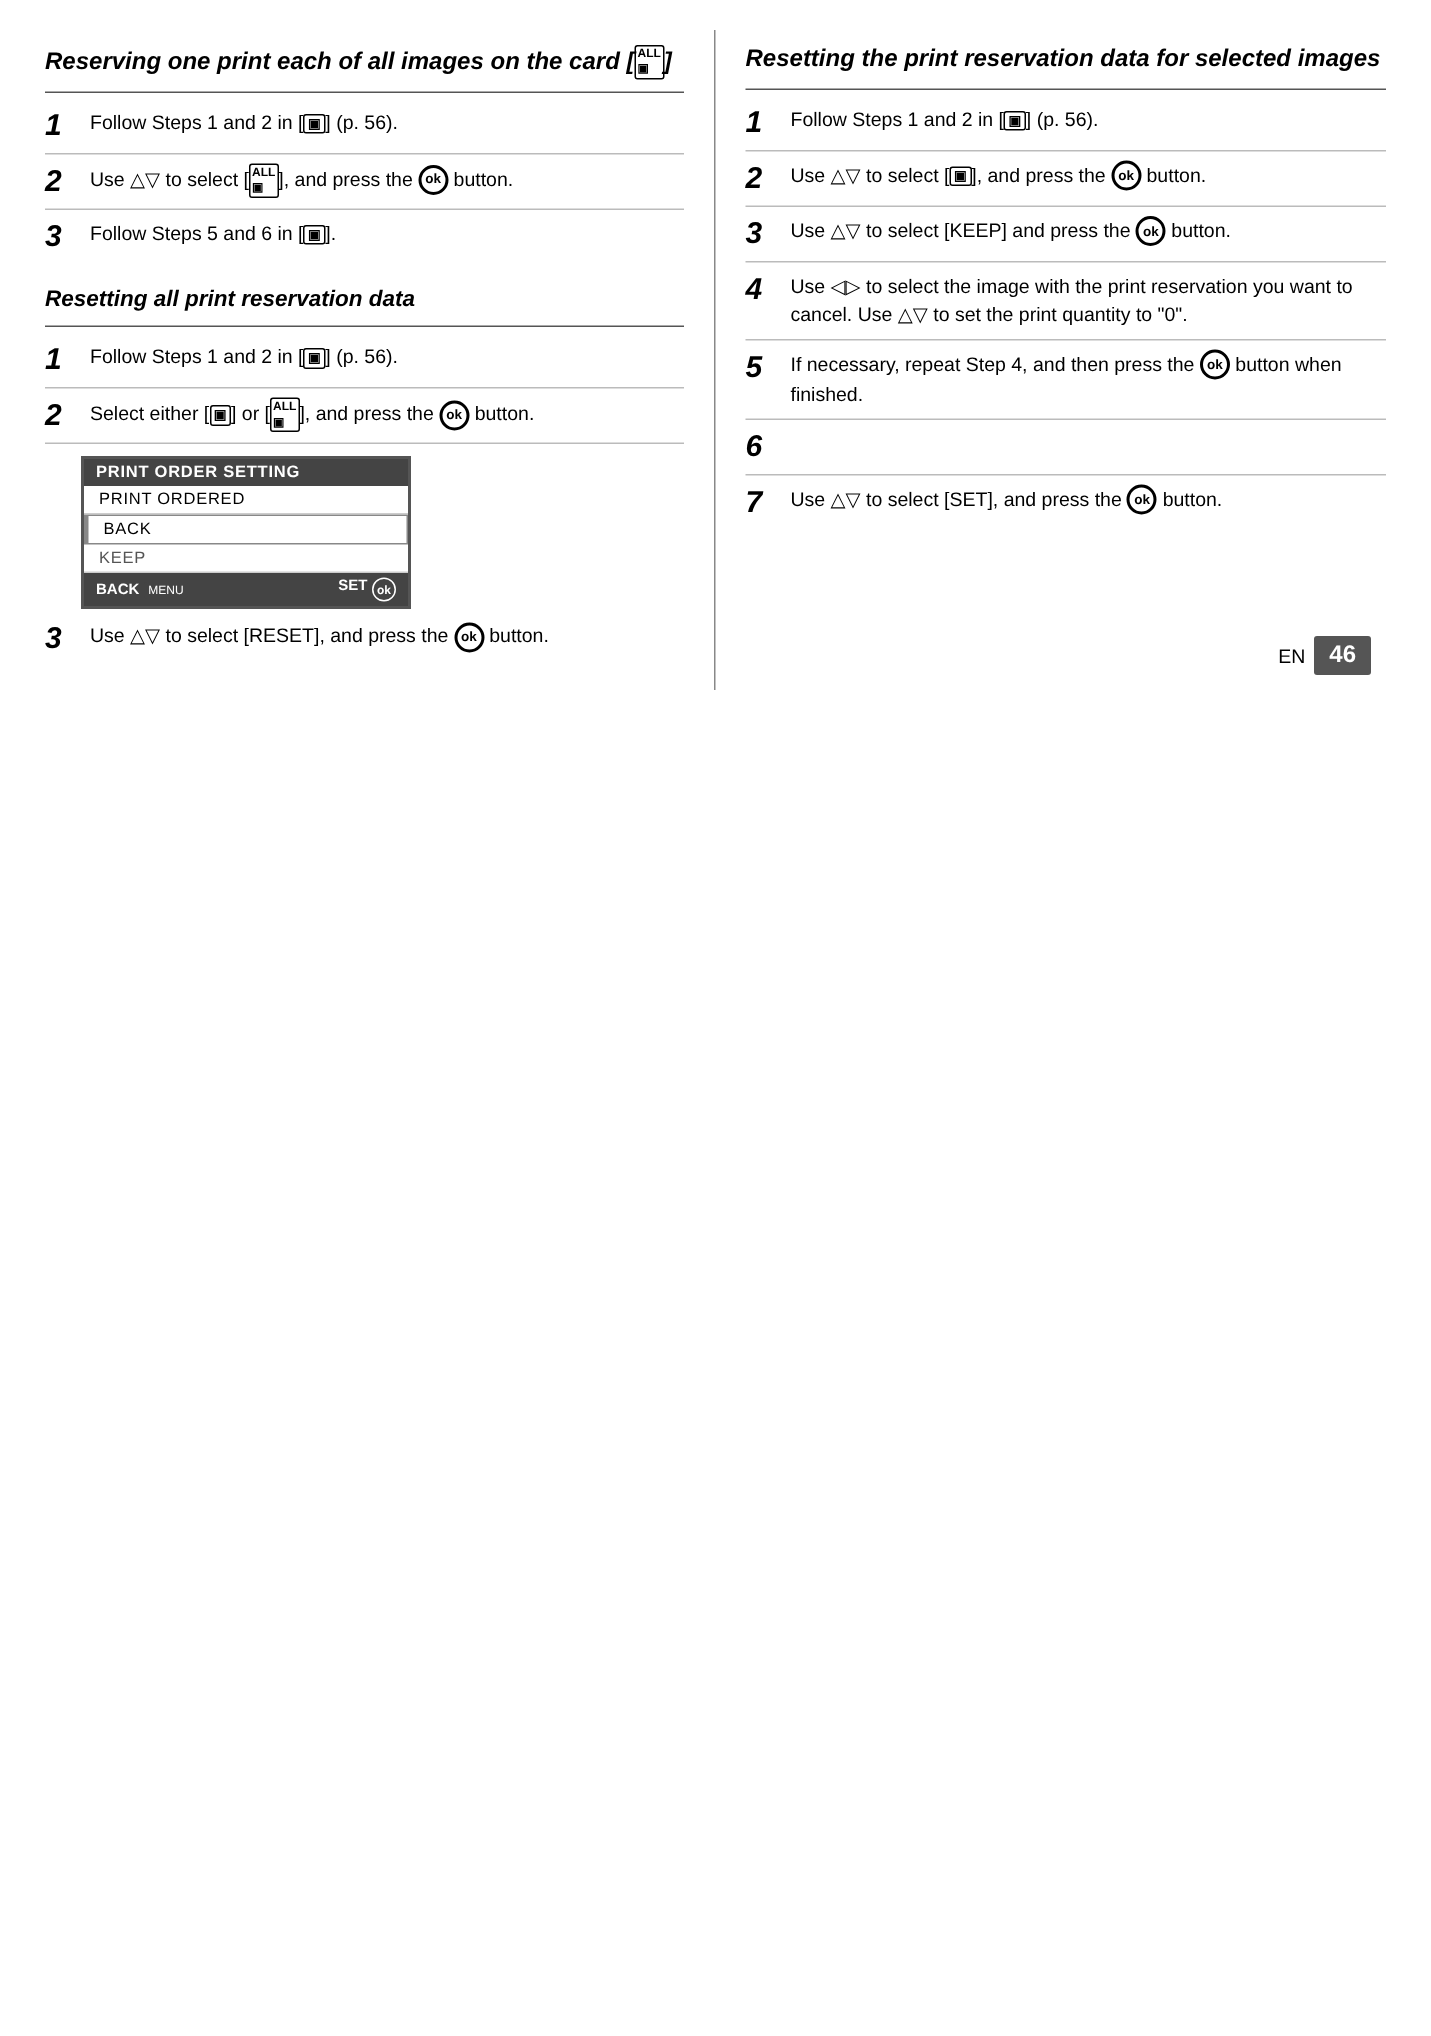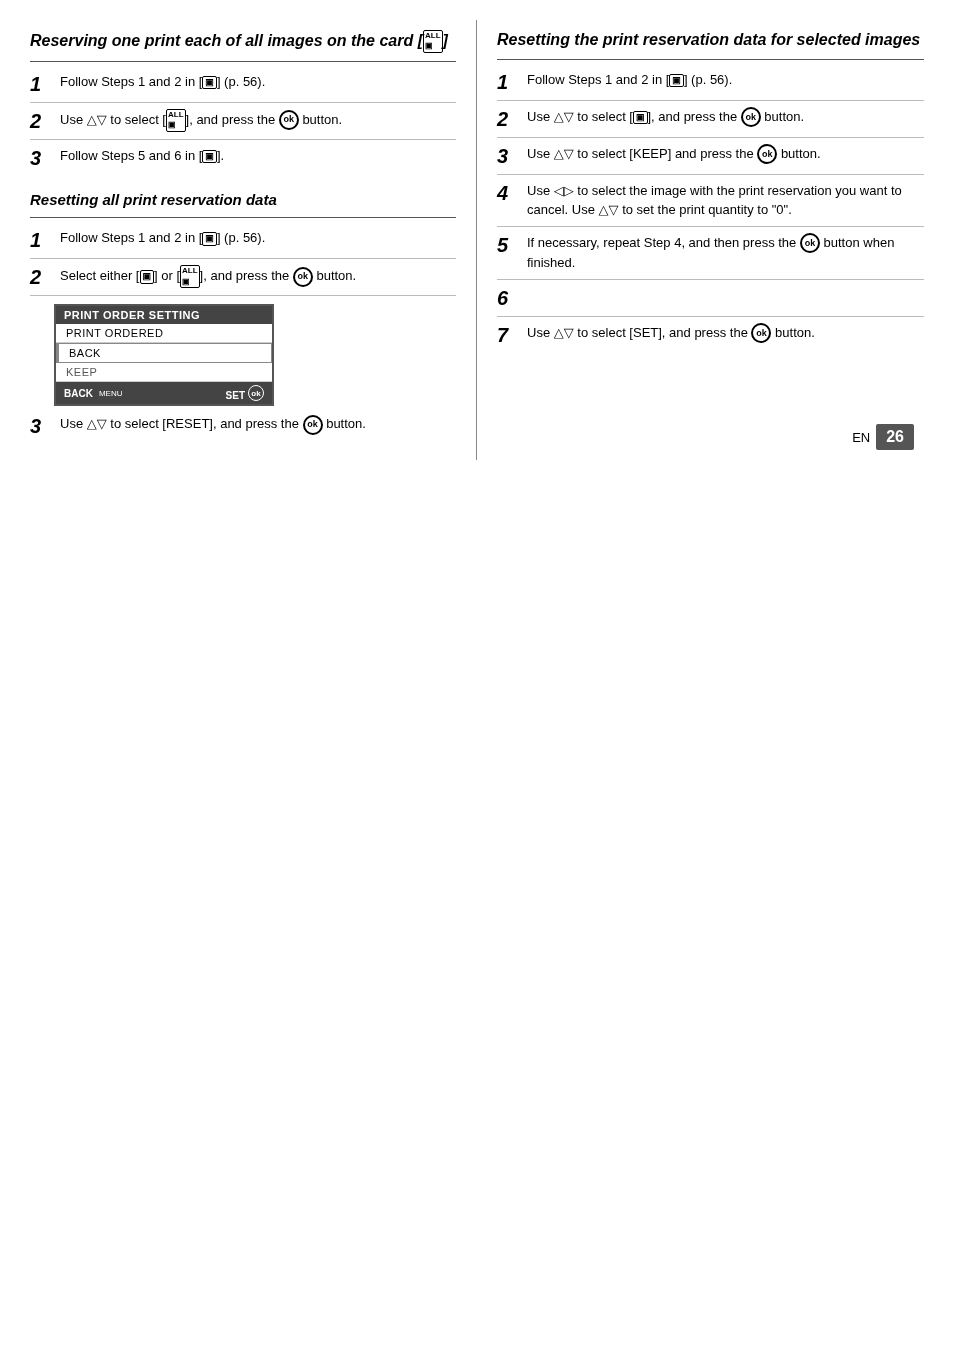--- a/index.html
+++ b/index.html
@@ -182,21 +182,21 @@
       display: flex;
       align-items: center;
       gap: 3px;
     }
 
     .dialog-footer-right {
       color: #fff;
       font-size: 10px;
       font-weight: bold;
       display: flex;
-      align-items: flex-end;
+      align-items: flex-start;
       gap: 3px;
     }
 
     .menu-badge {
       background: #444;
       color: #fff;
       font-size: 8px;
       font-weight: normal;
       padding: 1px 3px;
       border-radius: 2px;
@@ -396,15 +396,15 @@
           </div>
         </div>
 
       </div>
     </div>
 
   </div>
 
   <div class="page-footer">
     <span>EN</span>
-    <div class="page-num-box">26</div>
+    <div class="page-num-box">46</div>
   </div>
 </div>
 
 </body></html>

